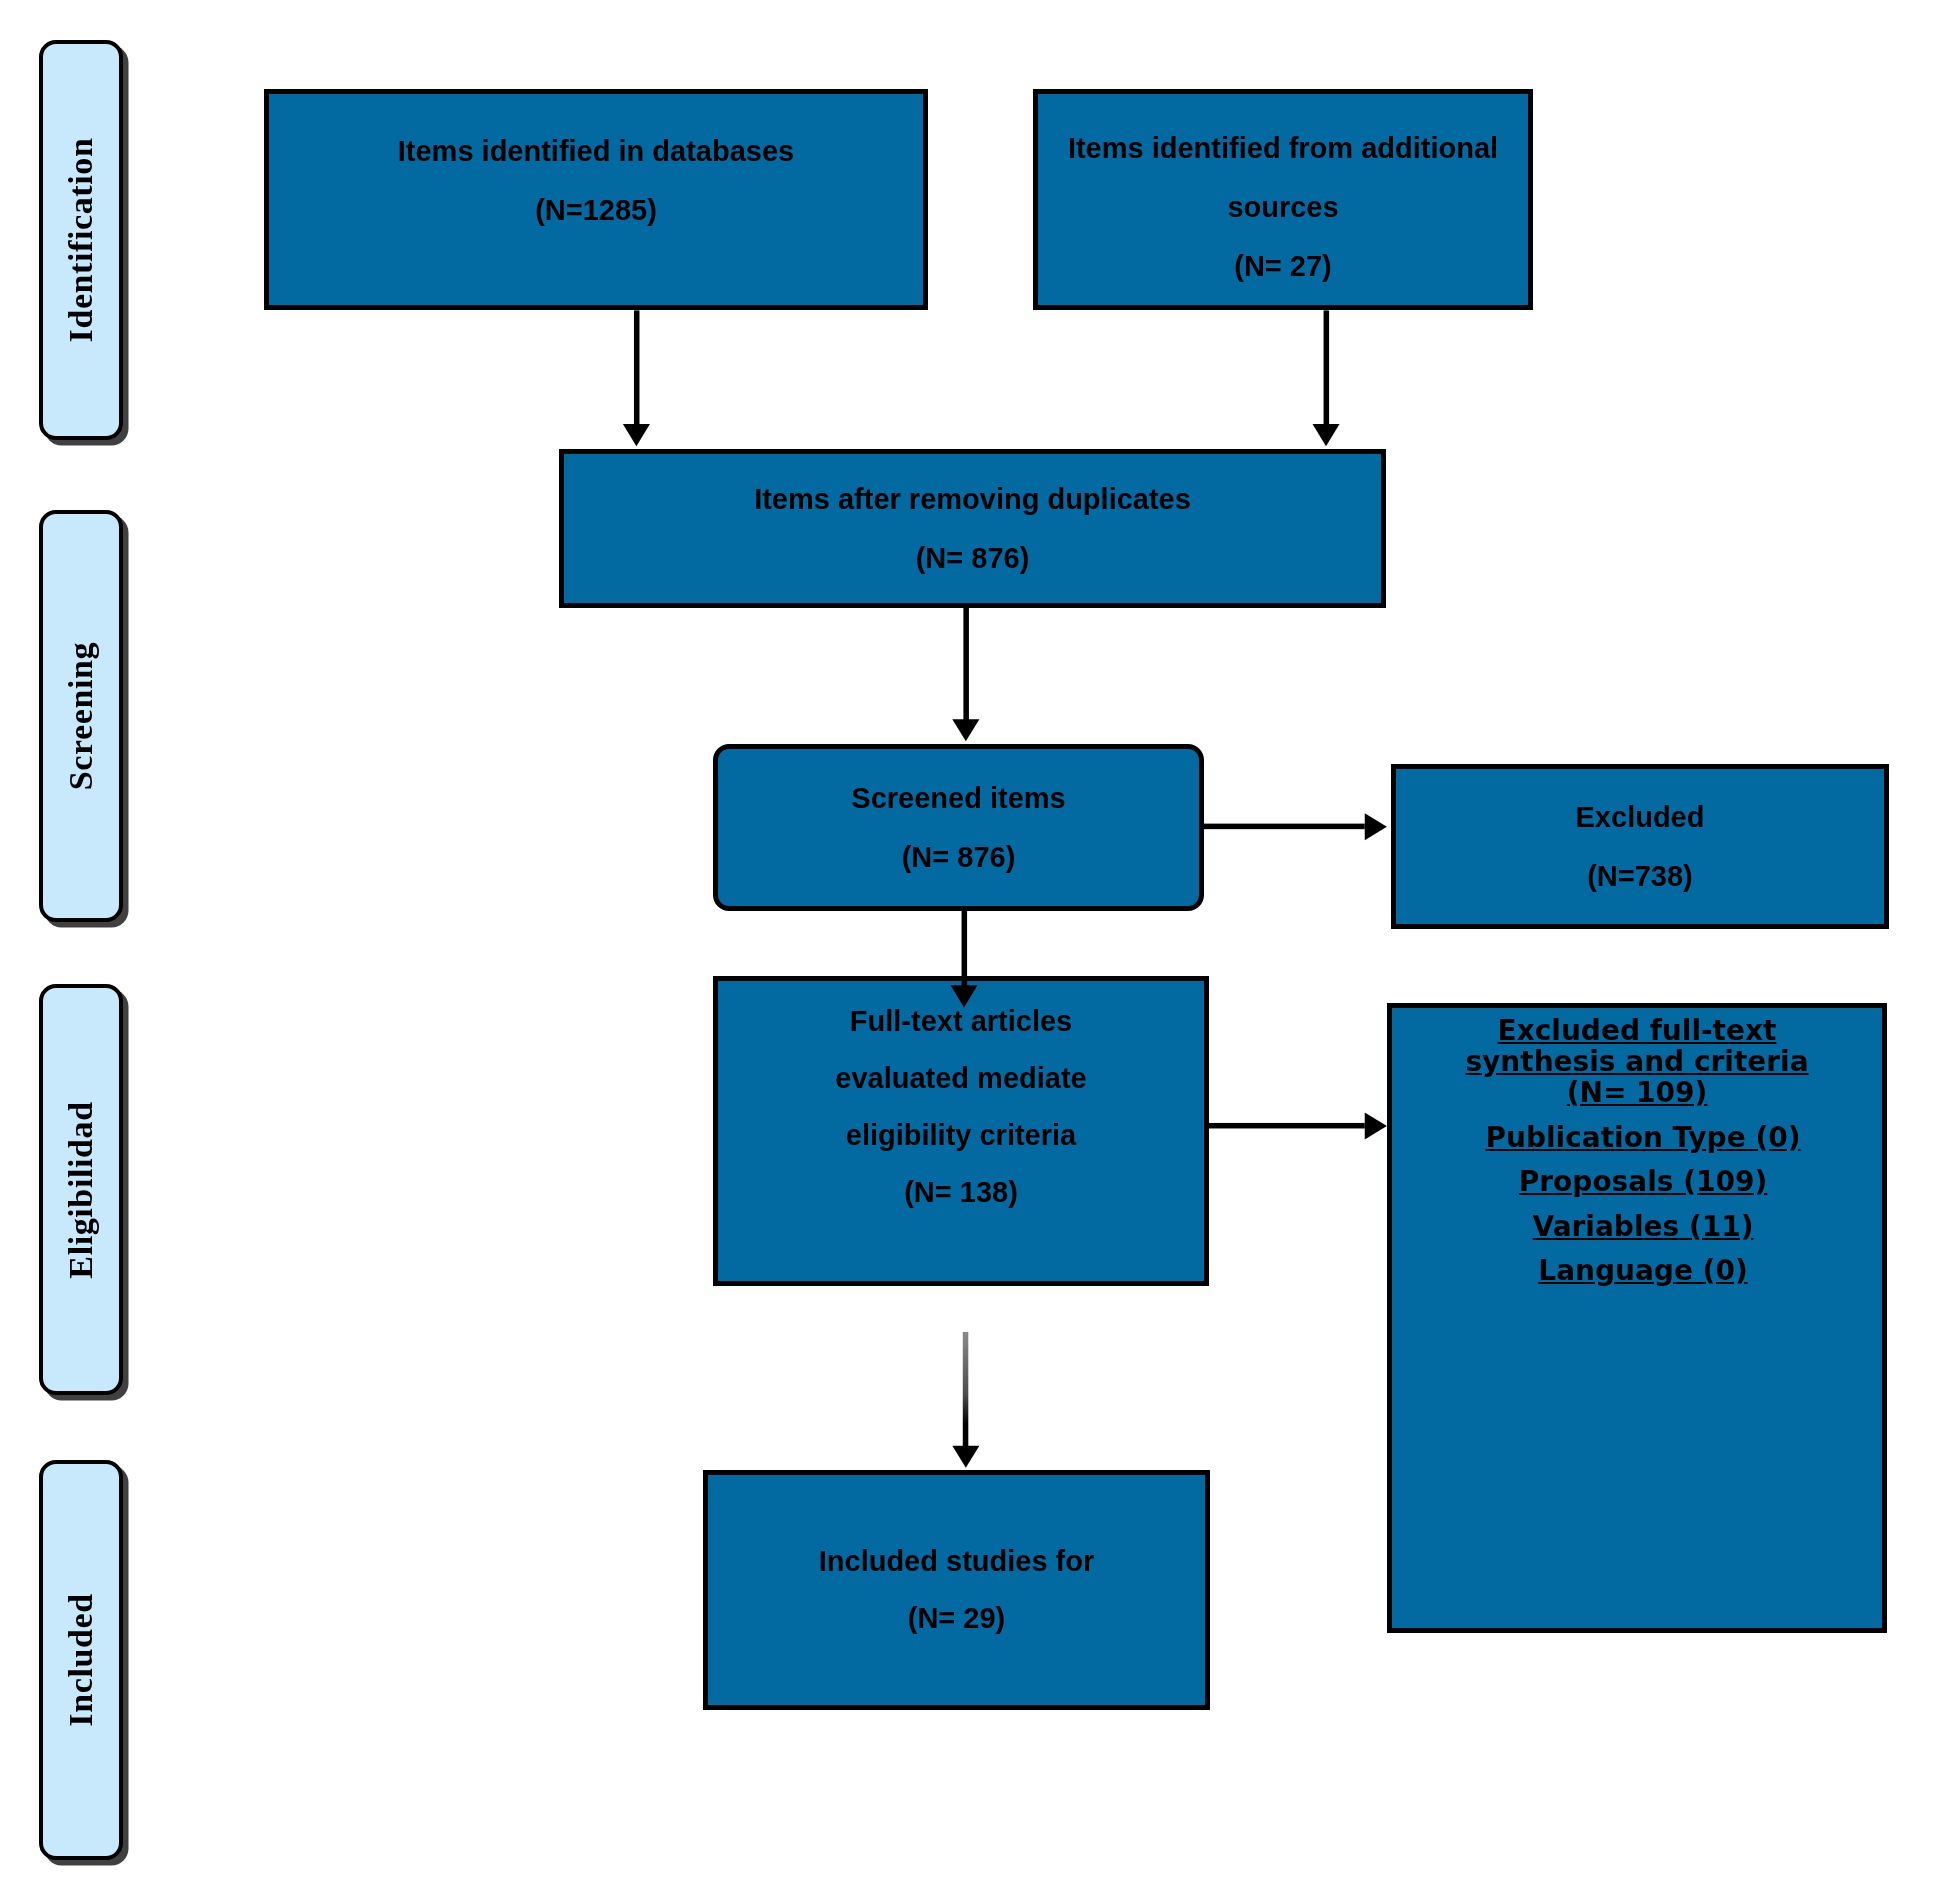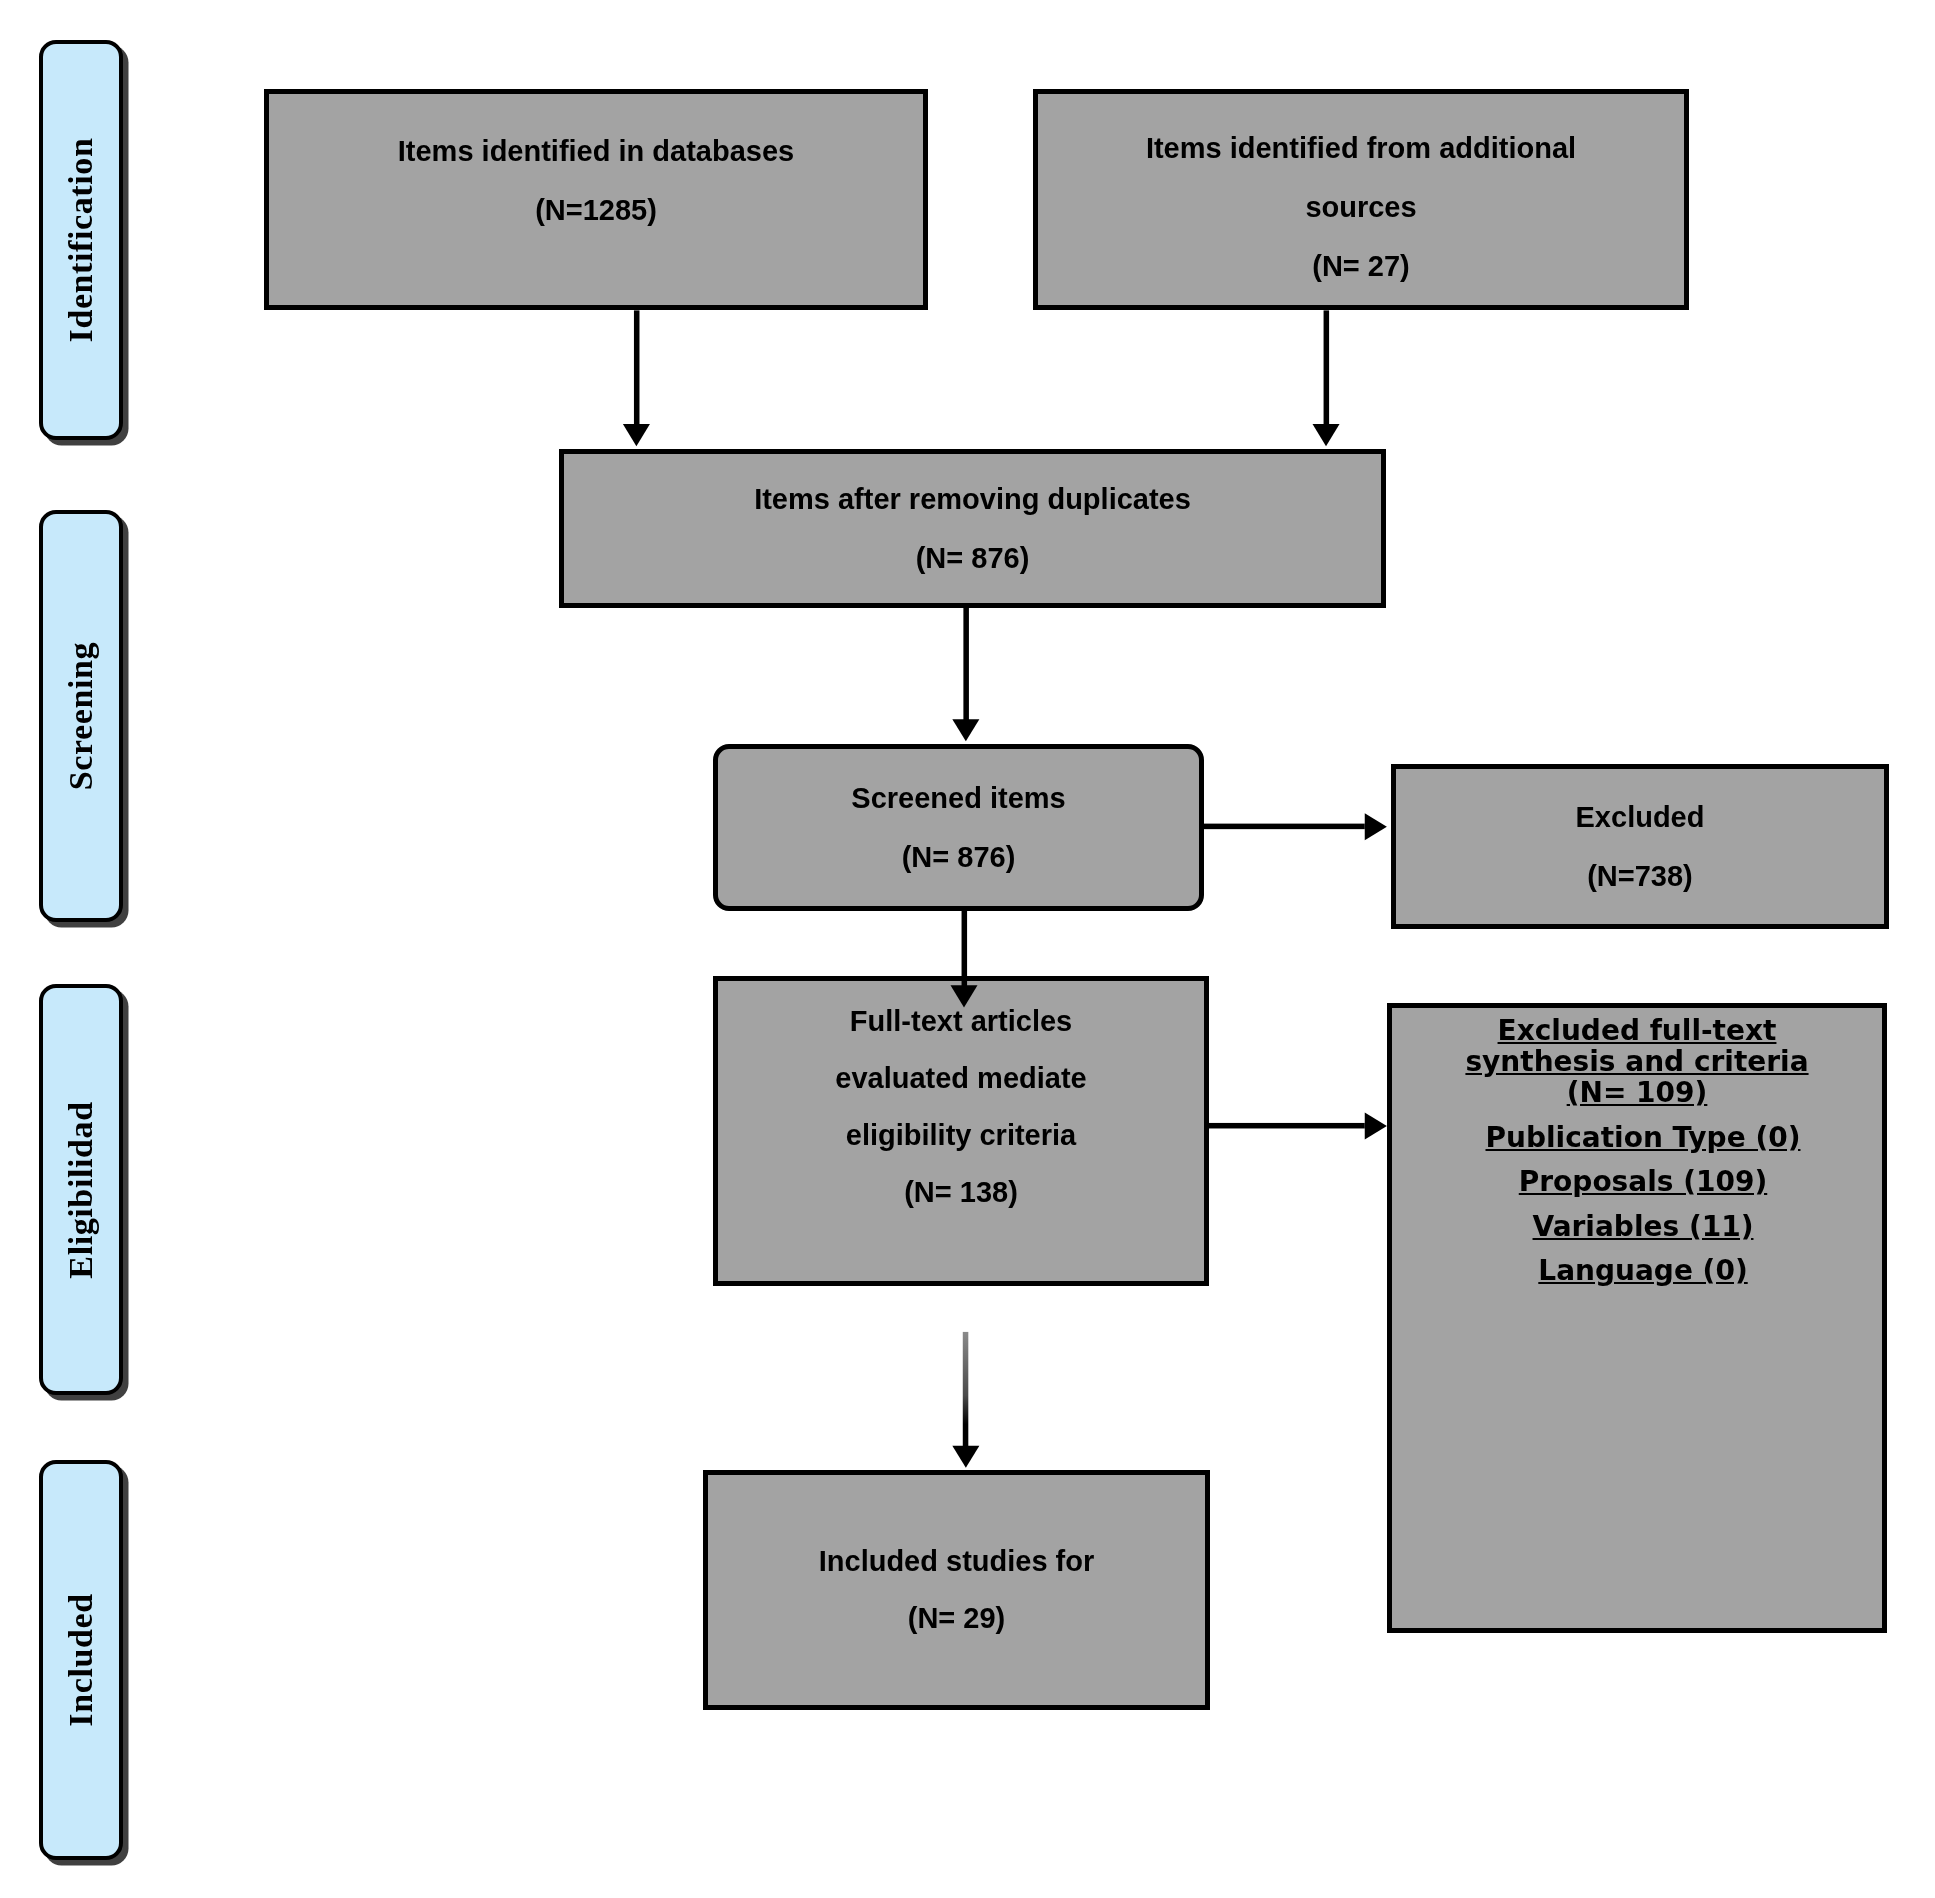--- a/index.html
+++ b/index.html
@@ -25,21 +25,21 @@
     transform:rotate(-90deg);
     white-space:nowrap;
     font-family:"Liberation Serif",serif;
     font-weight:bold;
     font-size:34px;
     letter-spacing:0.6px;
   }
   
   .fbox{
     position:absolute;
-    background:#a3a3a3;
+    background:#0369a1;
     border:5.5px solid #000;
     box-sizing:border-box;
     display:flex;flex-direction:column;
     align-items:center;justify-content:center;
     text-align:center;
     font-weight:bold;
     font-size:29px;
     line-height:59px;
   }
   .fbox .line{display:block;white-space:nowrap;}
@@ -75,21 +75,21 @@
   </div>
   <div class="stage" style="top:1460px;height:400px;">
     <span class="stage-label">Included</span>
   </div>
 
   <div class="fbox padb60" style="left:264px;top:89px;width:664px;height:221px;">
     <span class="line">Items identified in databases</span>
     <span class="line">(N=1285)</span>
   </div>
 
-  <div class="fbox padt25" style="left:1033px;top:89px;width:656px;height:221px;">
+  <div class="fbox padt25" style="left:1033px;top:89px;width:500px;height:221px;">
     <span class="line">Items identified from additional</span>
     <span class="line">sources</span>
     <span class="line">(N= 27)</span>
   </div>
 
   <div class="fbox" style="left:559px;top:449px;width:827px;height:159px;">
     <span class="line">Items after removing duplicates</span>
     <span class="line">(N= 876)</span>
   </div>
 

